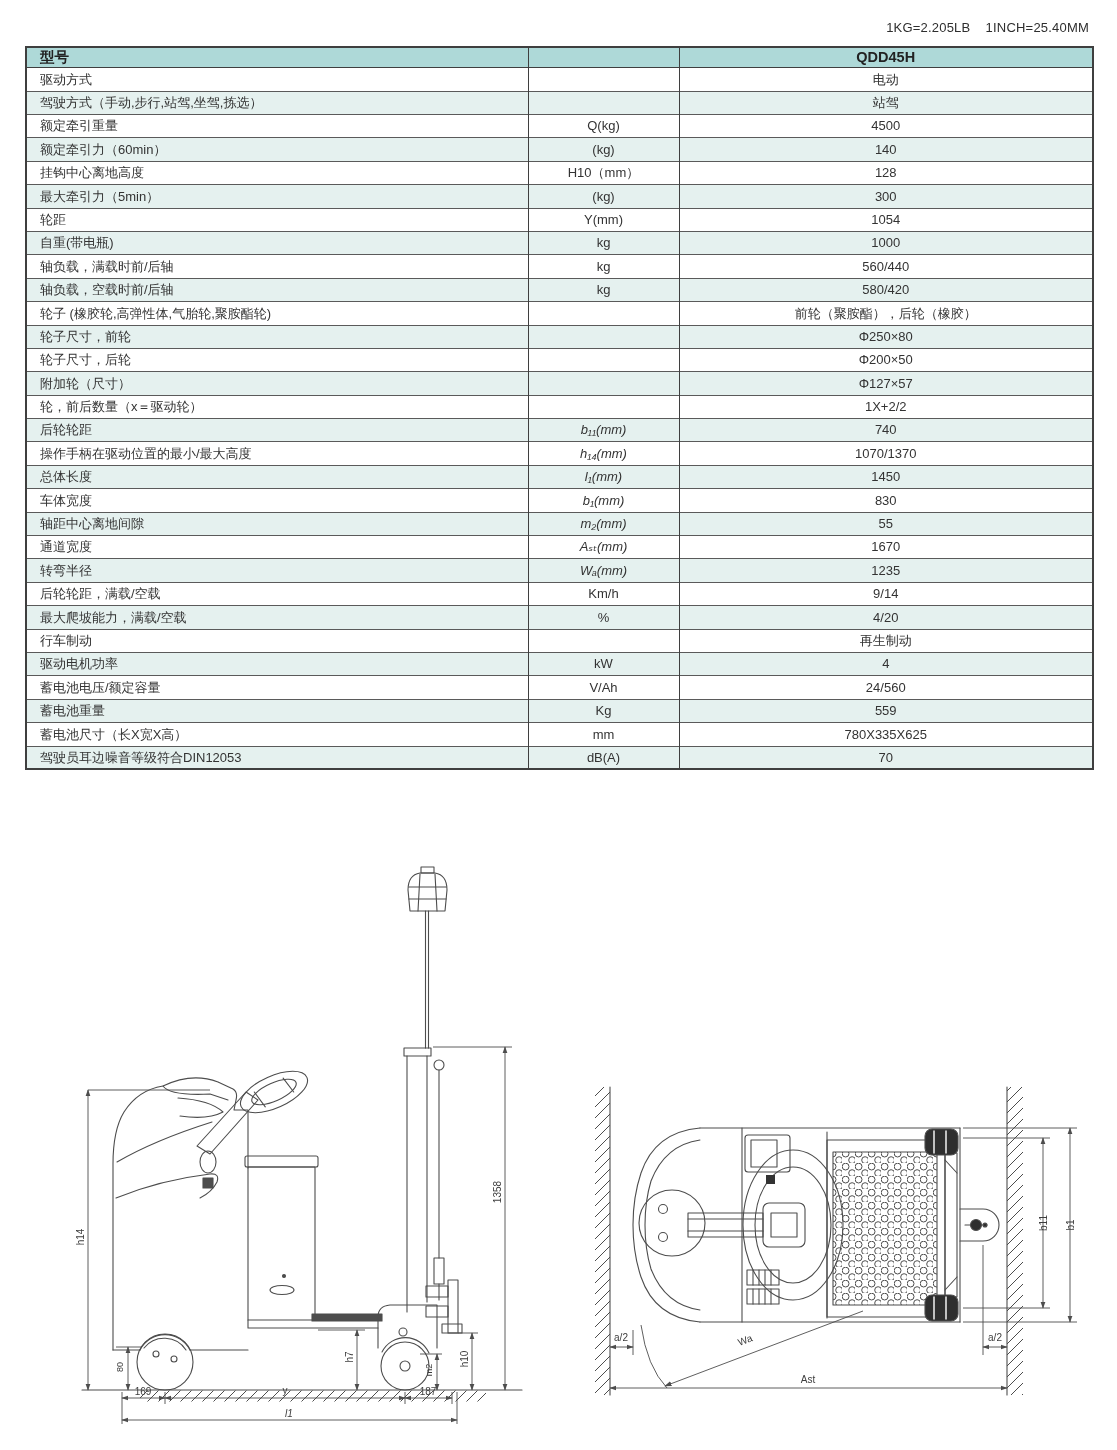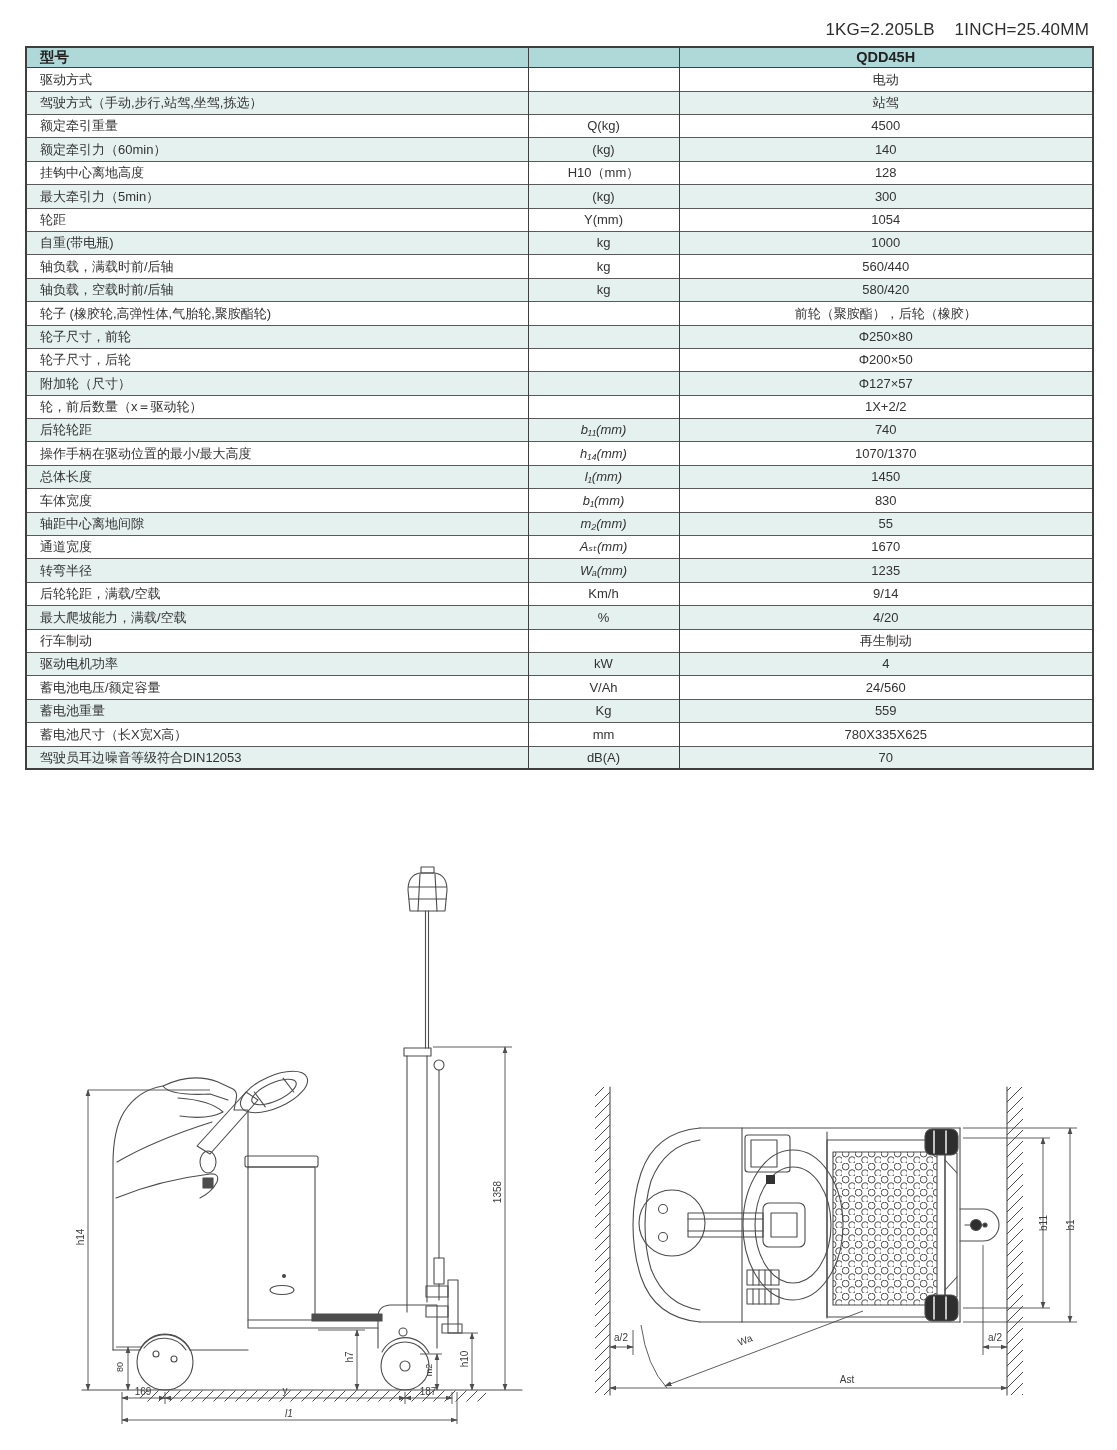--- a/index.html
+++ b/index.html
@@ -11,21 +11,21 @@
     --text:#333333;
     --line:#4d4d4d;
   }
   *{margin:0;padding:0;box-sizing:border-box;}
   html,body{background:#fff;}
   body{
     width:1117px;height:1450px;position:relative;overflow:hidden;
     font-family:"Liberation Sans","DejaVu Sans",sans-serif;color:var(--text);
   }
   .conv-note{
-    position:absolute;top:20px;right:28px;font-size:17px;color:#2e2e2e;
+    position:absolute;top:20px;right:28px;font-size:13px;color:#2e2e2e;
     white-space:pre;letter-spacing:.2px;
   }
   table.spec{
     position:absolute;left:25px;top:46px;width:1067px;
     border-collapse:collapse;table-layout:fixed;
     border:2px solid var(--border-dark);
   }
   col.c1{width:502px}col.c2{width:151px}col.c3{width:414px}
   table.spec th,table.spec td{
     font-size:13px;font-weight:normal;height:23.4px;line-height:1.05;
@@ -421,14 +421,14 @@
       <line x1="15" y1="303" x2="412" y2="303" marker-start="url(#ar)" marker-end="url(#ar)"></line>
       <path d="M46 240 Q52 282 72 303"></path>
       <line x1="70" y1="301" x2="268" y2="226" marker-start="url(#ar)"></line>
     </g>
   </svg>
   <span class="dim-label rot" style="left:448px;top:138px;">b11</span>
   <span class="dim-label rot" style="left:475px;top:140px;">b1</span>
   <span class="dim-label" style="left:26px;top:252px;">a/2</span>
   <span class="dim-label" style="left:400px;top:252px;">a/2</span>
   <span class="dim-label rot-wa" style="left:150px;top:255px;">Wa</span>
-  <span class="dim-label" style="left:213px;top:294px;margin-left:39px;">Ast</span>
+  <span class="dim-label" style="left:213px;top:294px;">Ast</span>
 </div>
 
 </body></html>

